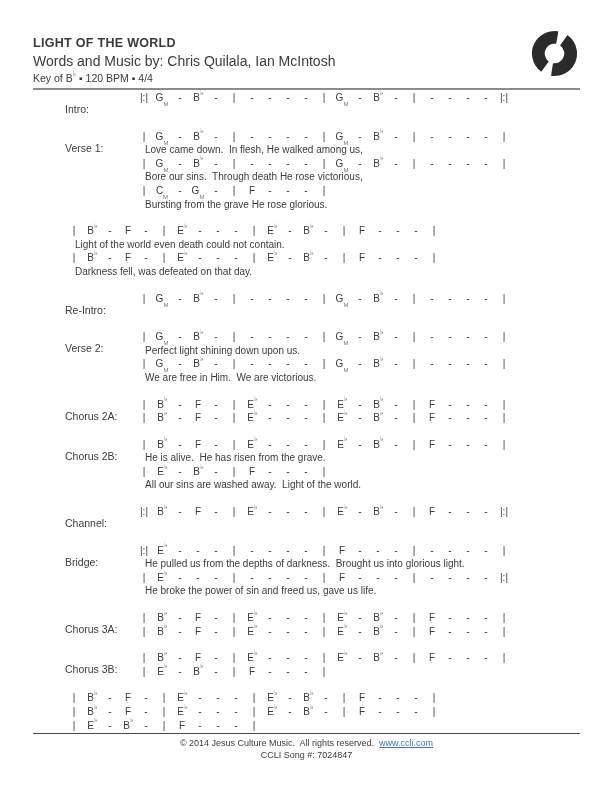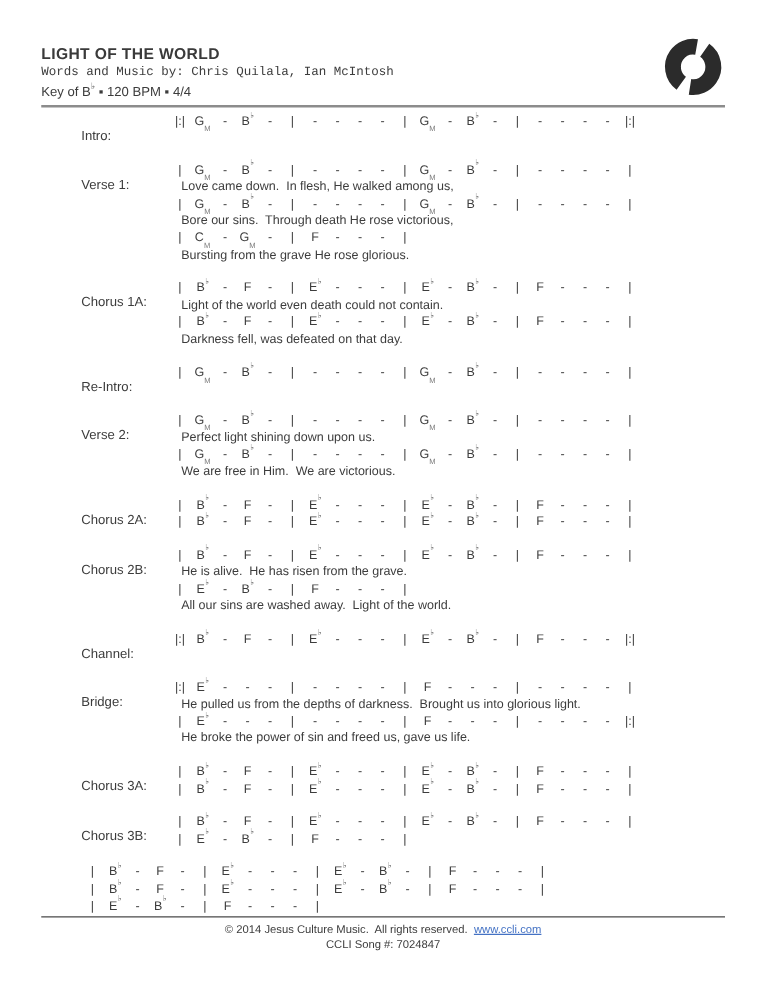--- a/index.html
+++ b/index.html
@@ -7,21 +7,21 @@
     position:relative; width:612px; height:792px; background:#ffffff;
     font-family:"Liberation Sans","DejaVu Sans",sans-serif; color:#3c3c3c;
     overflow:hidden;
   }
   
   .header {
     position:absolute; left:33px; top:36px; width:547px;
     border-bottom:2px solid #8c8c8c; padding-bottom:4px; min-height:42px;
   }
   .title { font-size:12.5px; font-weight:bold; letter-spacing:0.3px; color:#3a3a3a; }
-  .credits { font-size:10px; margin-top:3px; color:#3c3c3c;font-family:Liberation Mono, monospace; }
+  .credits { font-size:14px; margin-top:3px; color:#3c3c3c; }
   .keyline { font-size:10.5px; margin-top:2px; color:#3c3c3c; }
   .keyline sup { font-size:7px; position:relative; top:-1px; }
   .logo {
     position:absolute; right:2px; top:-6px; display:flex; align-items:flex-start; gap:1px;
   }
   .logo-text { text-align:right; color:#2b2b2b; }
   .logo-word { font-size:16px; font-weight:bold; line-height:13.5px; letter-spacing:-0.5px; font-stretch:condensed; }
   .logo-music { font-size:5.5px; letter-spacing:3.2px; color:#8a8a8a; margin-top:2px; }
   
   .content { position:absolute; left:65px; top:91px; width:520px; }
@@ -73,21 +73,20 @@
         <div class="lines">
           <div class="chord-line"><span class="tok">|</span><span class="tok">G<sub>M</sub></span><span class="tok">-</span><span class="tok">B<sup>♭</sup></span><span class="tok">-</span><span class="tok">|</span><span class="tok">-</span><span class="tok">-</span><span class="tok">-</span><span class="tok">-</span><span class="tok">|</span><span class="tok">G<sub>M</sub></span><span class="tok">-</span><span class="tok">B<sup>♭</sup></span><span class="tok">-</span><span class="tok">|</span><span class="tok">-</span><span class="tok">-</span><span class="tok">-</span><span class="tok">-</span><span class="tok">|</span></div>
           <div class="lyric-line">Love came down.  In flesh, He walked among us,</div>
           <div class="chord-line"><span class="tok">|</span><span class="tok">G<sub>M</sub></span><span class="tok">-</span><span class="tok">B<sup>♭</sup></span><span class="tok">-</span><span class="tok">|</span><span class="tok">-</span><span class="tok">-</span><span class="tok">-</span><span class="tok">-</span><span class="tok">|</span><span class="tok">G<sub>M</sub></span><span class="tok">-</span><span class="tok">B<sup>♭</sup></span><span class="tok">-</span><span class="tok">|</span><span class="tok">-</span><span class="tok">-</span><span class="tok">-</span><span class="tok">-</span><span class="tok">|</span></div>
           <div class="lyric-line">Bore our sins.  Through death He rose victorious,</div>
           <div class="chord-line"><span class="tok">|</span><span class="tok">C<sub>M</sub></span><span class="tok">-</span><span class="tok">G<sub>M</sub></span><span class="tok">-</span><span class="tok">|</span><span class="tok">F</span><span class="tok">-</span><span class="tok">-</span><span class="tok">-</span><span class="tok">|</span></div>
           <div class="lyric-line">Bursting from the grave He rose glorious.</div>
         </div>
       </div>
       <div class="section">
-        <div class="label">Chorus 1A:</div>
         <div class="lines">
           <div class="chord-line"><span class="tok">|</span><span class="tok">B<sup>♭</sup></span><span class="tok">-</span><span class="tok">F</span><span class="tok">-</span><span class="tok">|</span><span class="tok">E<sup>♭</sup></span><span class="tok">-</span><span class="tok">-</span><span class="tok">-</span><span class="tok">|</span><span class="tok">E<sup>♭</sup></span><span class="tok">-</span><span class="tok">B<sup>♭</sup></span><span class="tok">-</span><span class="tok">|</span><span class="tok">F</span><span class="tok">-</span><span class="tok">-</span><span class="tok">-</span><span class="tok">|</span></div>
           <div class="lyric-line">Light of the world even death could not contain.</div>
           <div class="chord-line"><span class="tok">|</span><span class="tok">B<sup>♭</sup></span><span class="tok">-</span><span class="tok">F</span><span class="tok">-</span><span class="tok">|</span><span class="tok">E<sup>♭</sup></span><span class="tok">-</span><span class="tok">-</span><span class="tok">-</span><span class="tok">|</span><span class="tok">E<sup>♭</sup></span><span class="tok">-</span><span class="tok">B<sup>♭</sup></span><span class="tok">-</span><span class="tok">|</span><span class="tok">F</span><span class="tok">-</span><span class="tok">-</span><span class="tok">-</span><span class="tok">|</span></div>
           <div class="lyric-line">Darkness fell, was defeated on that day.</div>
         </div>
       </div>
       <div class="section">
         <div class="label">Re-Intro:</div>
         <div class="lines">

